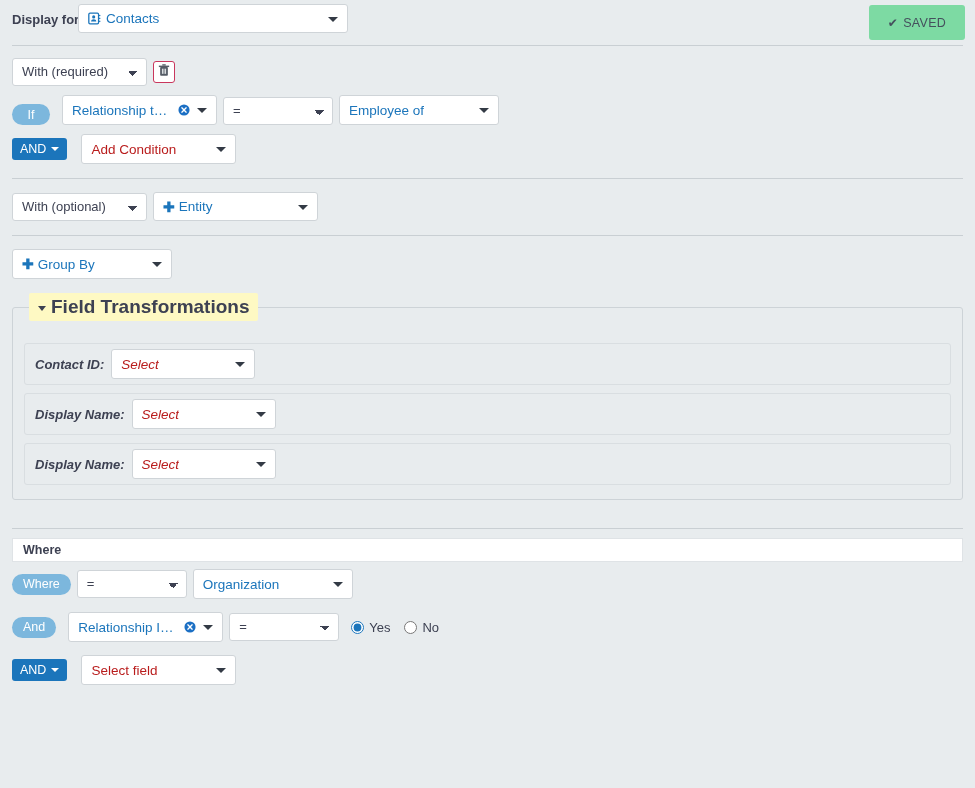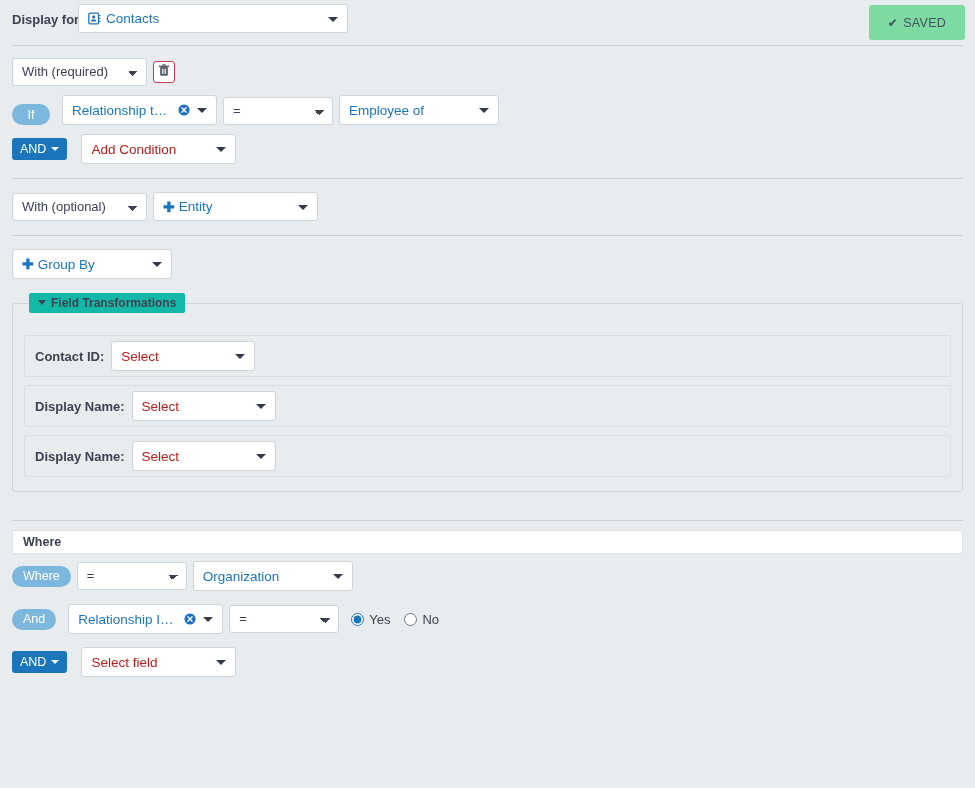--- a/index.html
+++ b/index.html
@@ -137,44 +137,45 @@
 
   
   fieldset.fts {
     margin: 0 12px 0 12px;
     border: 1px solid #cdd3d7;
     border-radius: 3px;
     padding: 22px 11px 14px 11px;
     background: transparent;
   }
   fieldset.fts > legend {
-    background: #14b8a6;
+    background: #fef9c3;
     padding: 3px 9px;
     margin-left: 5px;
     font-weight: bold;
-    font-size: 12px;
+    font-size: 19px;
     color: #3d4152;
     border-radius: 2px;
   }
   fieldset.fts > legend .tw {
     display: inline-block;
     width: 0; height: 0; margin-right: 5px;
     border-left: 4px solid transparent;
     border-right: 4px solid transparent;
     border-top: 5px solid #3d4152;
     vertical-align: 2px;
   }
   .ftrow {
     border: 1px solid #d9dee1;
     border-radius: 3px;
     height: 42px;
     display: flex;
     align-items: center;
     padding: 0 10px;
     margin-bottom: 8px;
+    font-style: italic;
   }
   .ftrow:last-child { margin-bottom: 0; }
   .ftrow .ftlab { font-weight: bold; font-size: 13px; margin-right: 7px; color: #3d4152; }
   .ftrow .s2 { width: 144px; }
 
   
   .wherebox { margin: 0 12px; }
   .where-hd {
     background: #fff;
     border: 1px solid #dfe3e6;

